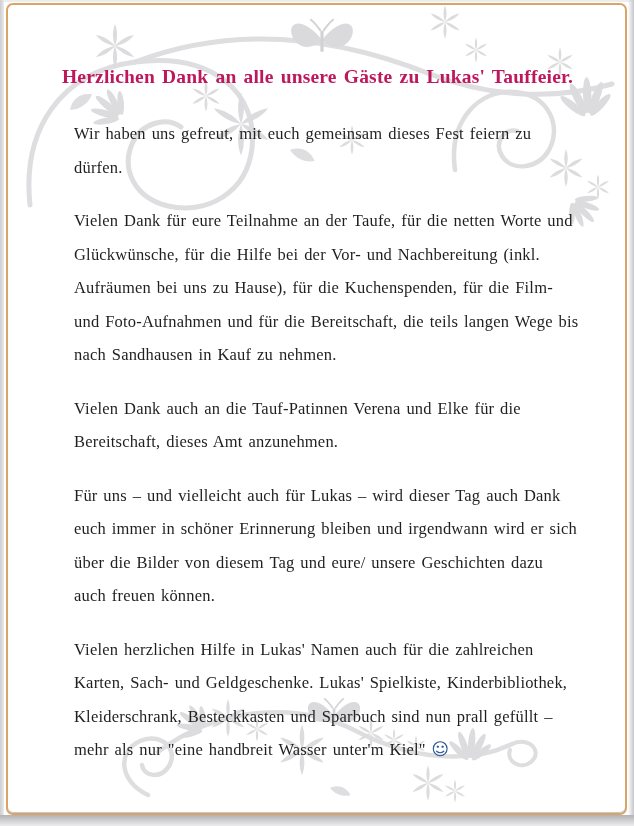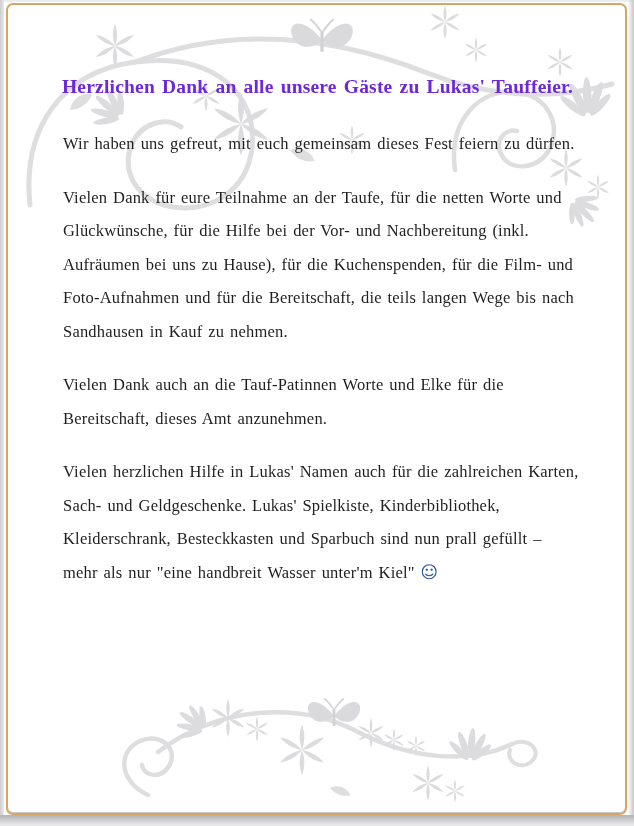--- a/index.html
+++ b/index.html
@@ -18,26 +18,26 @@
     position:absolute;top:3px;left:6px;right:7px;bottom:11px;
     border:2px solid #d9a566;border-radius:7px;
     box-shadow:inset 0 -1px 0 rgba(0,0,0,0.22);
     z-index:3;pointer-events:none;
   }
   
   svg.flourish{position:absolute;left:0;top:0;width:634px;height:826px;z-index:1;}
   
   .content{position:absolute;left:62px;top:56px;width:517px;z-index:2;}
   h1.card-title{
-    font-size:19.5px;font-weight:bold;color:#6d28d9;
-    margin:16px 0 25px 0;letter-spacing:0.2px;word-spacing:2px;line-height:30px;
+    font-size:19.5px;font-weight:bold;color:#be185d;
+    margin:6px 0 25px 0;letter-spacing:0.2px;word-spacing:2px;line-height:30px;
   }
   .content p{
     font-size:16.5px;line-height:33.5px;color:#1f1f1f;
-    margin:0 0 20px 1px;letter-spacing:0.2px;word-spacing:1.5px;
+    margin:0 0 20px 12px;letter-spacing:0.2px;word-spacing:1.5px;
   }
   .smiley{
     color:#2e5795;font-family:"DejaVu Sans",sans-serif;font-size:17px;
   }
 </style>
 </head>
 <body>
 
 <svg class="flourish" viewBox="0 0 634 826" aria-hidden="true">
   <defs>
@@ -104,21 +104,22 @@
     <use href="#sprig" transform="translate(205,730) rotate(-35) scale(0.9)"></use>
     <use href="#sprig" transform="translate(470,762) rotate(25)"></use>
     <use href="#leaf" transform="translate(330,788) rotate(15) scale(0.8)"></use>
   </g>
 </svg>
 
 <div class="content">
   <h1 class="card-title">Herzlichen Dank an alle unsere Gäste zu Lukas' Tauffeier.</h1>
   <p>Wir haben uns gefreut, mit euch gemeinsam dieses Fest feiern zu dürfen.</p>
   <p>Vielen Dank für eure Teilnahme an der Taufe, für die netten Worte und Glückwünsche, für die Hilfe bei der Vor- und Nachbereitung (inkl. Aufräumen bei uns zu Hause), für die Kuchenspenden, für die Film- und Foto-Aufnahmen und für die Bereitschaft, die teils langen Wege bis nach Sandhausen in Kauf zu nehmen.</p>
-  <p>Vielen Dank auch an die Tauf-Patinnen Worte und Elke für die Bereitschaft, dieses Amt anzunehmen.</p>
+  <p>Vielen Dank auch an die Tauf-Patinnen Verena und Elke für die Bereitschaft, dieses Amt anzunehmen.</p>
+  <p>Für uns – und vielleicht auch für Lukas – wird dieser Tag auch Dank euch immer in schöner Erinnerung bleiben und irgendwann wird er sich über die Bilder von diesem Tag und eure/ unsere Geschichten dazu auch freuen können.</p>
   <p><span>Vielen herzlichen Hilfe in Lukas' Namen auch für die zahlreichen Karten, Sach- und Geldgeschenke. Lukas' Spielkiste, Kinderbibliothek, Kleiderschrank, Besteckkasten und Sparbuch sind nun prall gefüllt – mehr als nur "eine handbreit Wasser unter'm Kiel" </span><span class="smiley">☺</span></p>
 </div>
 
 <div class="card-frame"></div>
 <div class="edge-top"></div>
 <div class="edge-left"></div>
 <div class="edge-right"></div>
 <div class="edge-bottom"></div>
 
 </body></html>

